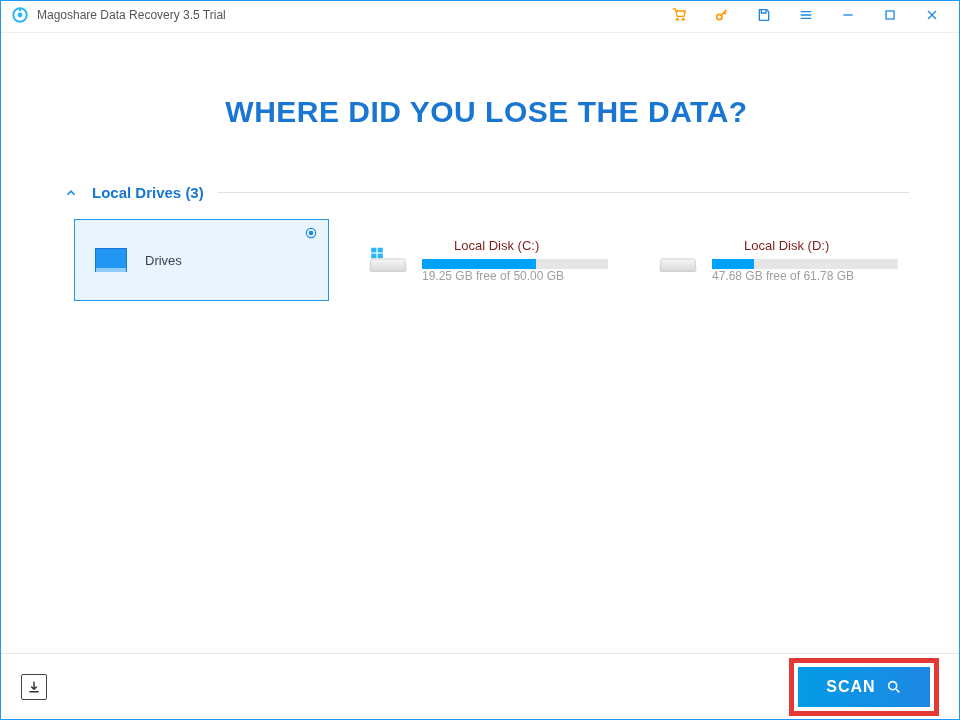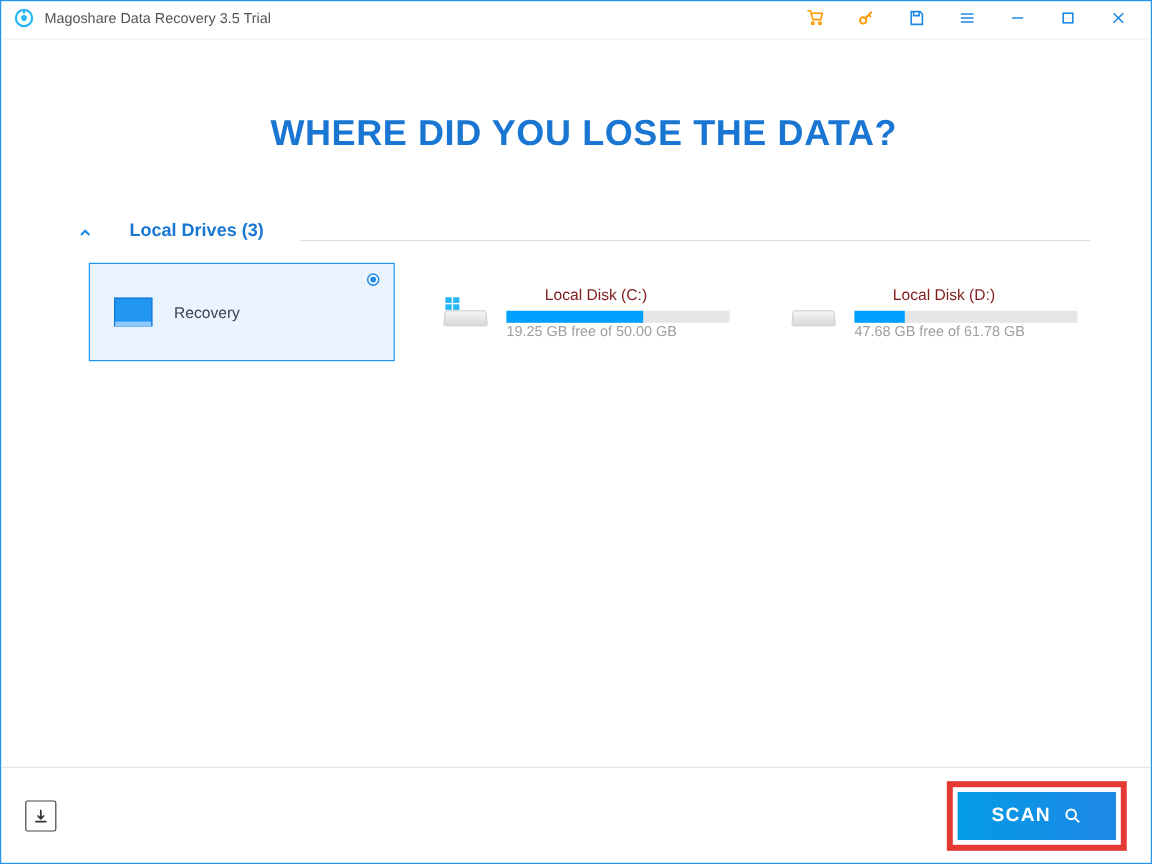--- a/index.html
+++ b/index.html
@@ -44,23 +44,22 @@
   text-align: center;
   font-size: 30px;
   font-weight: 600;
   color: #1976d2;
   letter-spacing: 0.5px;
   margin-top: 22px;
   margin-bottom: 55px;
 }
 .section-head {
   display: flex;
-  align-items: flex-end;
+  align-items: center;
   margin-bottom: 18px;
-  gap: 16px;
 }
 .section-caret {
   color: #1e88e5;
   margin-right: 14px;
   display: inline-flex;
 }
 .section-title {
   font-size: 15px;
   color: #1976d2;
   font-weight: 600;
@@ -147,21 +146,21 @@
   position: absolute; left: 0; top: 0; bottom: 0;
   background: #00a1ff;
 }
 .disk-free {
   font-size: 12px;
   color: #9e9e9e;
 }
 .footer {
   position: absolute;
   left: 0; right: 0; bottom: 0;
-  height: 80px;
+  height: 66px;
   border-top: 1px solid #e6e6e6;
   display: flex;
   align-items: center;
   padding: 0 20px;
 }
 .export-btn {
   width: 26px; height: 26px;
   border: 1.5px solid #444;
   display: inline-flex; align-items: center; justify-content: center;
   border-radius: 2px;
@@ -254,21 +253,21 @@
   <div class="drives-row">
 
     <div class="drive-card selected">
       <span class="radio-mark">
         <svg viewBox="0 0 24 24">
             <circle cx="12" cy="12" r="8" fill="none" stroke="#1e88e5" stroke-width="2"></circle>
             <circle cx="12" cy="12" r="4" fill="#1e88e5"></circle>
           </svg>
       </span>
       <span class="desktop-icon"></span>
-      <span class="desktop-label">Recovery</span>
+      <span class="desktop-label">Drives</span>
     </div>
 
     <div class="drive-card">
       <span class="disk-icon win">
         <span class="winflag">
           <svg viewBox="0 0 24 24">
               <rect x="2" y="3" width="9" height="8" fill="#29b6f6"></rect>
               <rect x="13" y="3" width="9" height="8" fill="#29b6f6"></rect>
               <rect x="2" y="13" width="9" height="8" fill="#29b6f6"></rect>
               <rect x="13" y="13" width="9" height="8" fill="#29b6f6"></rect>

